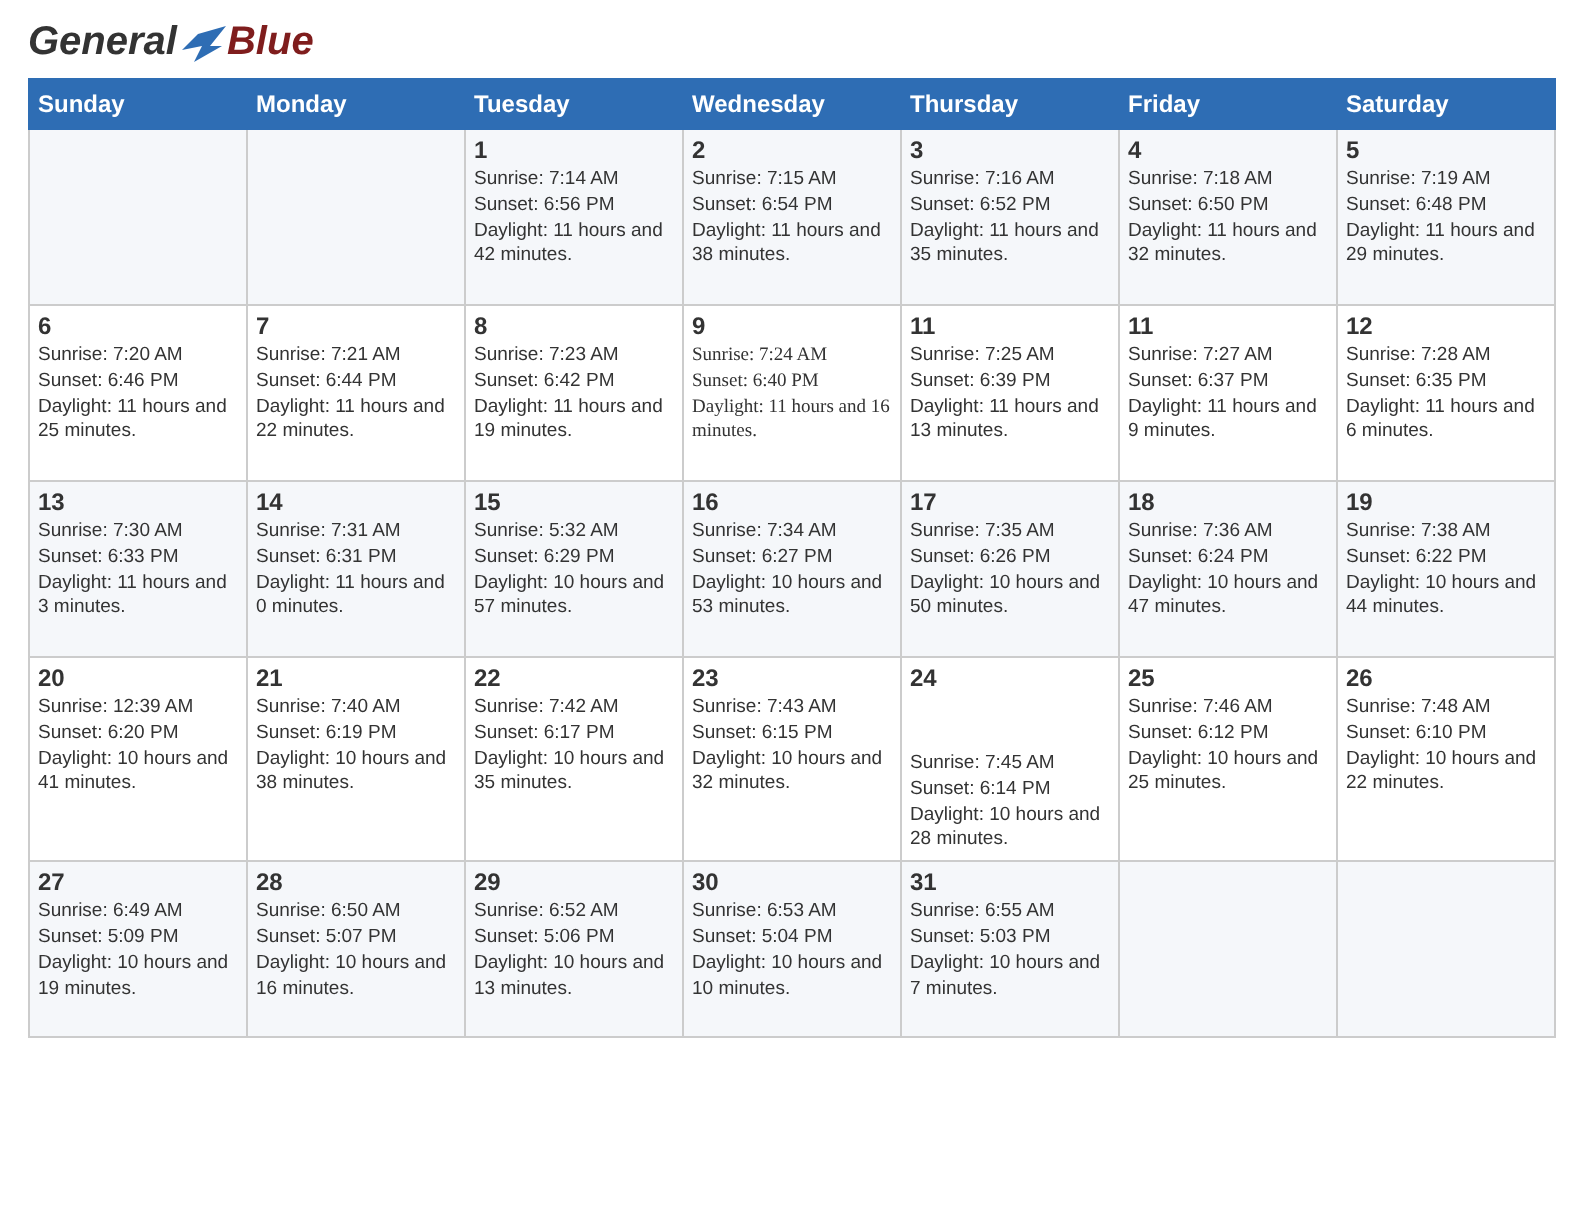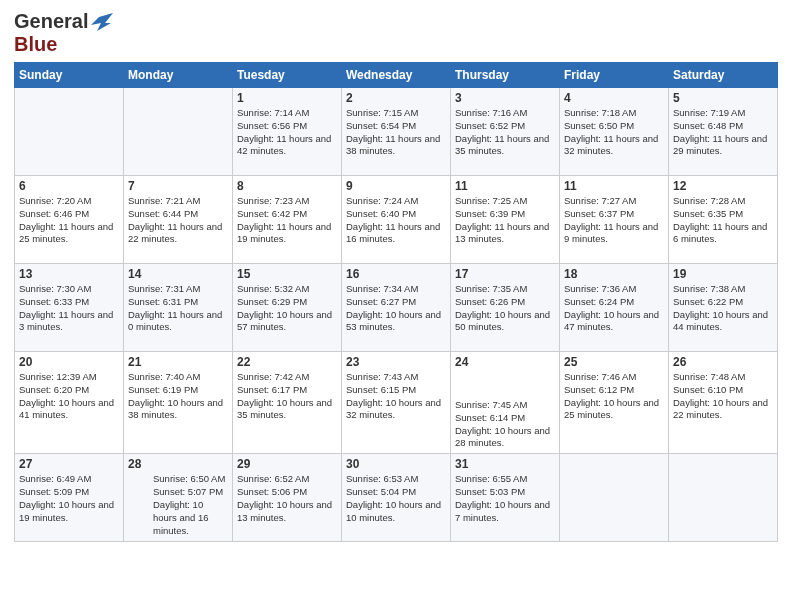--- a/index.html
+++ b/index.html
@@ -16,22 +16,22 @@
       padding: 10px 14px 14px 14px;
     }
     .header {
       display: flex;
       justify-content: space-between;
       align-items: flex-start;
       margin-bottom: 6px;
     }
     .logo {
       display: flex;
-      flex-direction: column;
       align-items: flex-start;
+      font-style: italic;
     }
     .logo-row {
       display: flex;
       align-items: center;
       gap: 3px;
     }
     .title-area {
       text-align: right;
     }
     .month-title {
@@ -169,21 +169,21 @@
 Daylight: 11 hours and 22 minutes.</div>
           </td>
           <td>
             <span class="day-num">8</span>
             <div class="day-info" style="white-space: pre-line;">Sunrise: 7:23 AM
 Sunset: 6:42 PM
 Daylight: 11 hours and 19 minutes.</div>
           </td>
           <td>
             <span class="day-num">9</span>
-            <div class="day-info" style="white-space: pre-line;">Sunrise: 7:24 AM
+            <div class="day-info" style="white-space: pre-line; font-family: Liberation Serif, serif;">Sunrise: 7:24 AM
 Sunset: 6:40 PM
 Daylight: 11 hours and 16 minutes.</div>
           </td>
           <td>
             <span class="day-num">11</span>
             <div class="day-info" style="white-space: pre-line;">Sunrise: 7:25 AM
 Sunset: 6:39 PM
 Daylight: 11 hours and 13 minutes.</div>
           </td>
           <td>
@@ -289,21 +289,21 @@
         </tr>
         <tr>
           <td>
             <span class="day-num">27</span>
             <div class="day-info" style="white-space: pre-line;">Sunrise: 6:49 AM
 Sunset: 5:09 PM
 Daylight: 10 hours and 19 minutes.</div>
           </td>
           <td>
             <span class="day-num">28</span>
-            <div class="day-info" style="white-space: pre-line; margin-left: 25px;">Sunrise: 6:50 AM
+            <div class="day-info" style="white-space: pre-line;">Sunrise: 6:50 AM
 Sunset: 5:07 PM
 Daylight: 10 hours and 16 minutes.</div>
           </td>
           <td>
             <span class="day-num">29</span>
             <div class="day-info" style="white-space: pre-line;">Sunrise: 6:52 AM
 Sunset: 5:06 PM
 Daylight: 10 hours and 13 minutes.</div>
           </td>
           <td>

